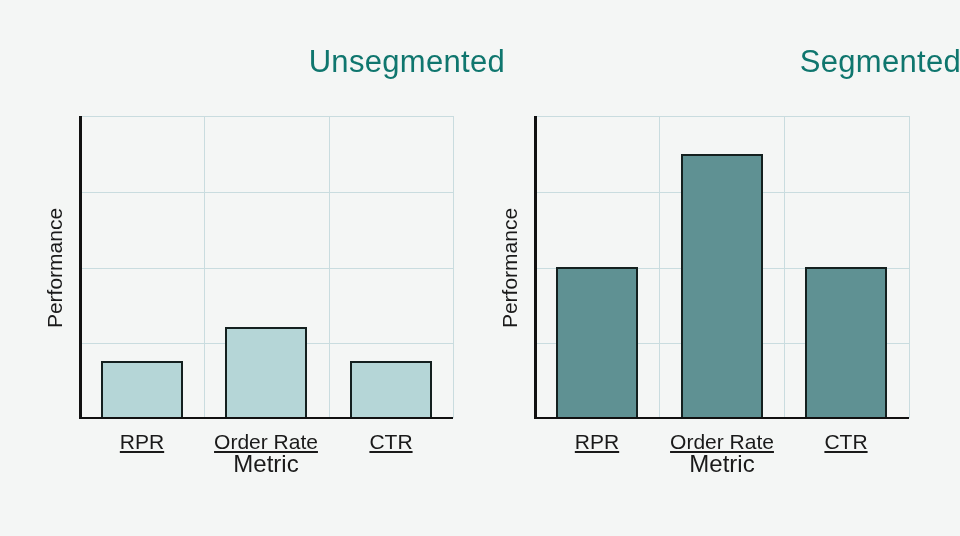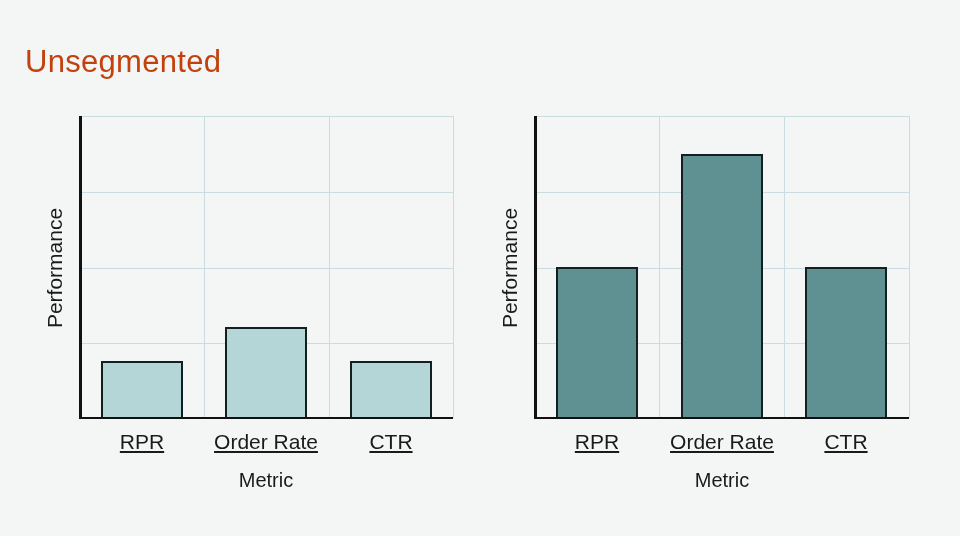--- a/index.html
+++ b/index.html
@@ -7,22 +7,22 @@
     width: 960px; height: 536px; overflow: hidden;
     background: #f4f6f5;
     font-family: "Liberation Sans", "DejaVu Sans", sans-serif;
     color: #1a1a1a;
     position: relative;
   }
   .panel { position: absolute; top: 0; width: 480px; height: 536px; }
   .panel.left { left: 0; }
   .panel.right { left: 455px; }
   .title {
-    position: absolute; top: 44px; font-size: 31px; color: #c2410c;
-    text-align: left; width: 480px; letter-spacing: 0.3px;
+    position: absolute; top: 44px; font-size: 31px; color: #0f766e;
+    text-align: right; width: 480px; letter-spacing: 0.3px;
   }
   .ylabel {
     position: absolute; font-size: 21px; color: #1a1a1a;
     transform: rotate(-90deg); transform-origin: center center;
     white-space: nowrap; width: 200px; text-align: center;
     top: 256px;
   }
   .plot {
     position: absolute; top: 116px; height: 302px;
   }
@@ -33,21 +33,21 @@
   .axis-x { position: absolute; left: -1px; right: 0; bottom: -1px; height: 2.5px; background: #111; }
   .bar {
     position: absolute; bottom: 0; box-sizing: border-box;
     border: 2.2px solid #14201f; border-bottom: none;
   }
   .xtick {
     position: absolute; top: 430px; font-size: 21px; text-align: center;
     width: 140px; margin-left: -70px; text-decoration: underline;
   }
   .xlabel {
-    position: absolute; top: 469px; font-size: 20px; text-align: center;
+    position: absolute; top: 450px; font-size: 24px; text-align: center;
     width: 200px; margin-left: -100px;
   }
 </style>
 </head>
 <body>
 
 <div class="panel left">
   <div class="title" style="left:25px;width:480px;">Unsegmented</div>
   <div class="ylabel" style="left:-45px;">Performance</div>
 
@@ -66,20 +66,21 @@
     <div class="axis-x"></div>
   </div>
 
   <div class="xtick" style="left:142px;">RPR</div>
   <div class="xtick" style="left:266px;">Order Rate</div>
   <div class="xtick" style="left:391px;">CTR</div>
   <div class="xlabel" style="left:266px;">Metric</div>
 </div>
 
 <div class="panel right">
+  <div class="title" style="left:26px;width:480px;">Segmented</div>
   <div class="ylabel" style="left:-45px;">Performance</div>
 
   <div class="plot" id="plot1" style="left:80px;width:374px;">
     <div class="grid-h" style="top:0"></div>
     <div class="grid-h" style="top:76px"></div>
     <div class="grid-h" style="top:152px"></div>
     <div class="grid-h" style="top:227px"></div>
     <div class="grid-v" style="left:124px"></div>
     <div class="grid-v" style="left:249px"></div>
     <div class="grid-v" style="left:374px"></div>

